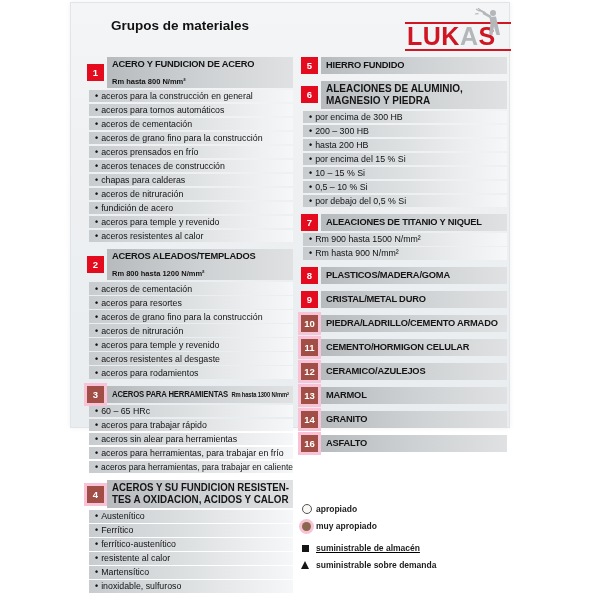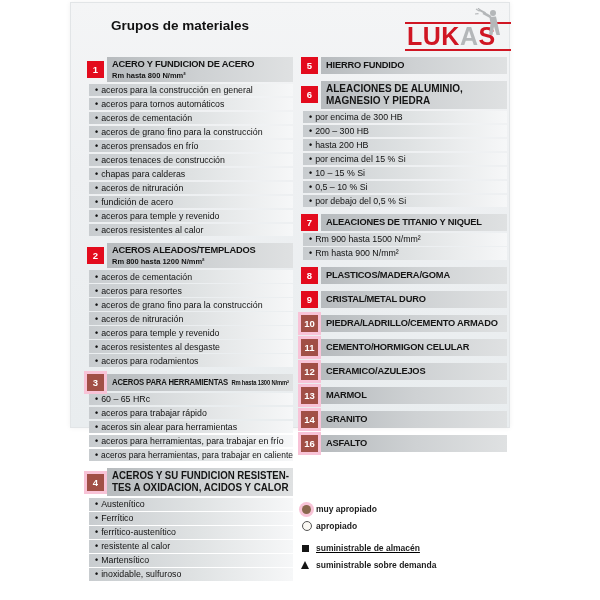--- a/index.html
+++ b/index.html
@@ -25,21 +25,21 @@
   .section{margin-bottom:7px;}
   .sec-head{display:flex;align-items:center;margin-bottom:2px;}
   .badge{flex:0 0 17px;height:17px;background:#e30b1d;color:#fff;font-size:9.5px;font-weight:bold;
     display:flex;align-items:center;justify-content:center;margin-right:3px;position:relative;z-index:1;}
   .badge.halo{background:#a14f46;box-shadow:0 0 0 3px #f8c3d7;}
   .head-bar{flex:1;min-width:0;background:linear-gradient(90deg,#b7bbbe 0%,#ced1d3 50%,#dfe1e2 100%);
     padding:2px 4px 2px 5px;min-height:13px;display:flex;flex-direction:column;justify-content:center;}
   .t-row{display:flex;align-items:flex-end;overflow:hidden;}
   .t-line{flex:1;min-width:0;overflow:hidden;font-weight:bold;font-size:10px;color:#141414;line-height:1.18;}
   .single .t-line{font-size:9.3px;letter-spacing:-0.2px;}
-  .sub{font-weight:bold;font-size:7.5px;color:#141414;margin-top:1px;}
+  .sub{font-weight:bold;font-size:7.5px;color:#141414;margin-top:7px;}
   .sub-inline{font-weight:bold;font-size:7px;margin-left:4px;}
   .fit-in{display:inline-block;white-space:nowrap;transform-origin:left center;}
 
   .row{display:flex;align-items:center;height:12.5px;margin:0 0 1.5px 2px;padding-left:6px;
     background:linear-gradient(90deg,#c8cccf 0%,#dee1e2 50%,#f6f7f8 100%);overflow:hidden;}
   .bullet{font-size:9px;font-weight:bold;color:#111;margin-right:3px;flex:0 0 auto;}
   .txt{flex:1;min-width:0;overflow:hidden;font-size:8.8px;color:#111;}
 
   
   .legend{position:absolute;left:230px;top:501px;width:210px;}
@@ -397,29 +397,29 @@
                 <div class="t-line"><span class="fit-in"><span>ASFALTO</span></span></div>
               </div>
             </div>
           </div>
         </div>
       </div>
 
     <div class="legend" id="legend">
         <div class="lg-row">
           <span class="lg-sym">
+            <span class="sym-open-circle"></span>
+          </span>
+          <span class="lg-label">apropiado</span>
+        </div>
+        <div class="lg-row">
+          <span class="lg-sym">
             <span class="sym-filled-circle"></span>
           </span>
           <span class="lg-label">muy apropiado</span>
-        </div>
-        <div class="lg-row">
-          <span class="lg-sym">
-            <span class="sym-open-circle"></span>
-          </span>
-          <span class="lg-label">apropiado</span>
         </div>
         <div class="lg-row gap">
           <span class="lg-sym">
             <span class="sym-square"></span>
           </span>
           <span class="lg-label">suministrable de almacén</span>
         </div>
         <div class="lg-row">
           <span class="lg-sym">
             <span class="sym-triangle"></span>

